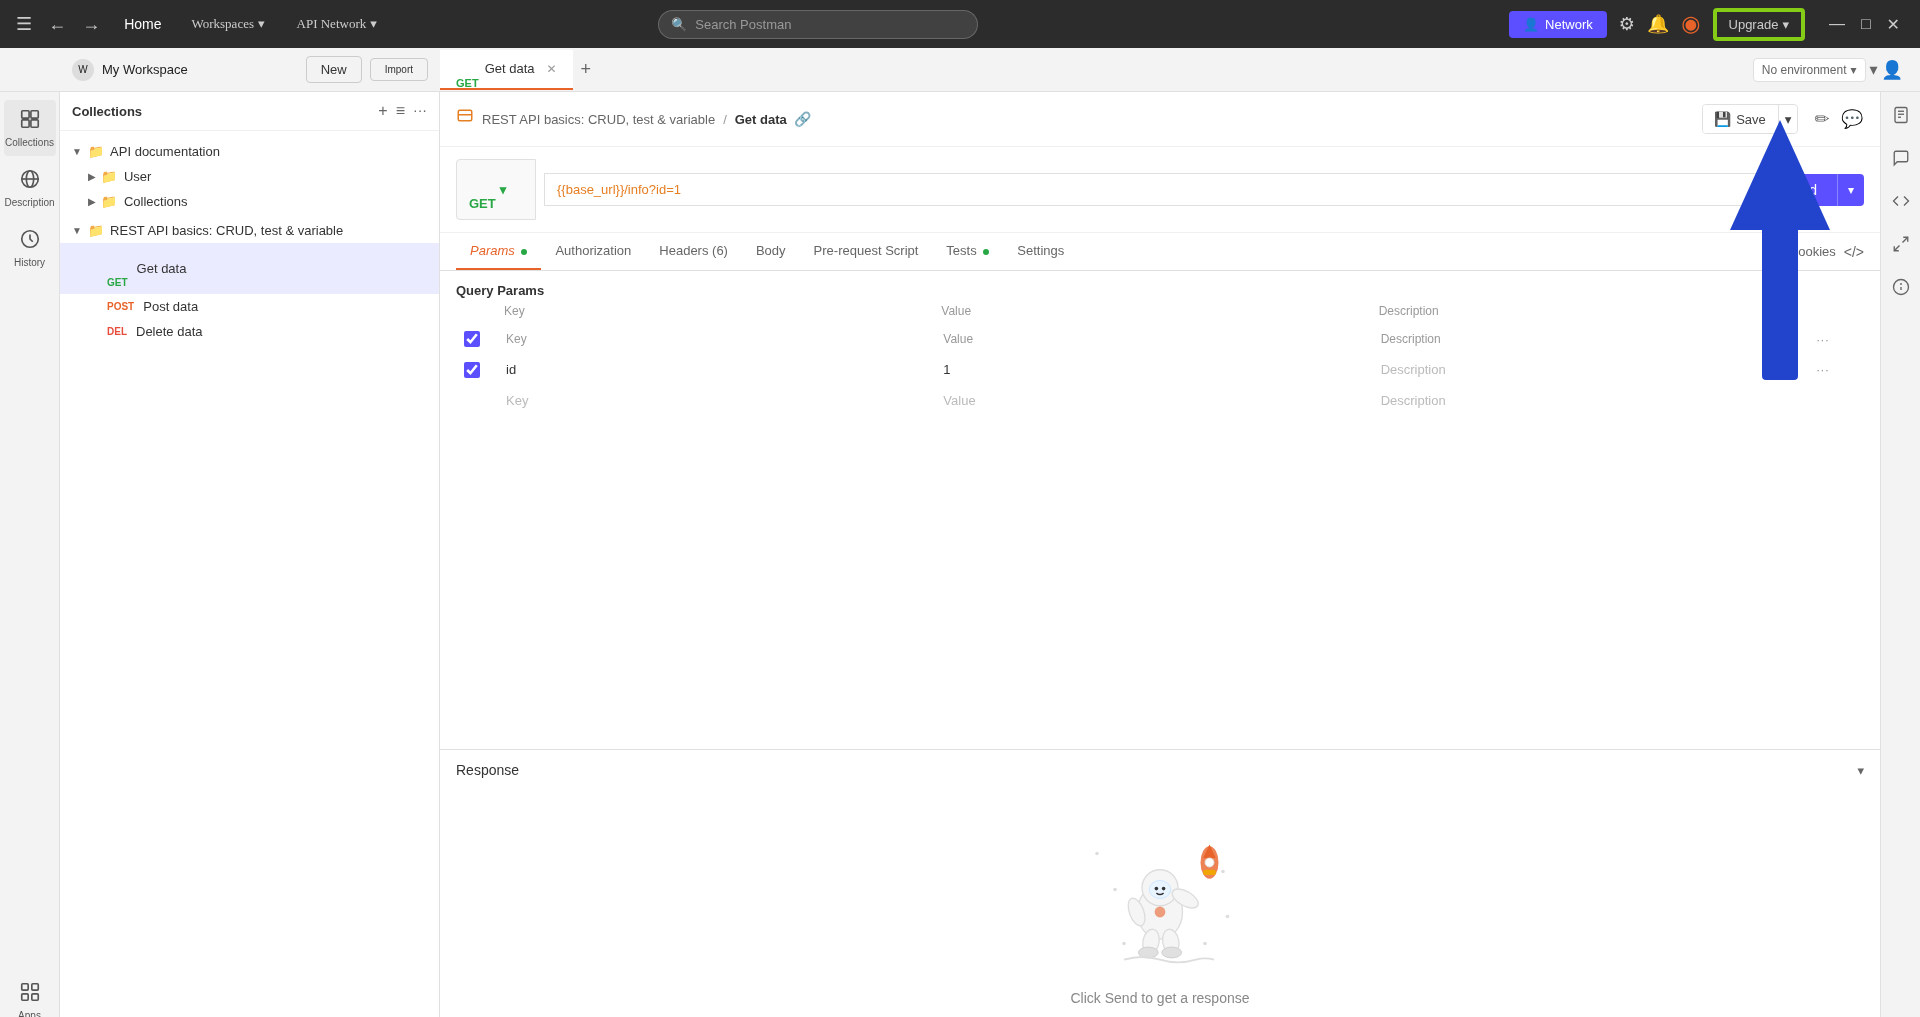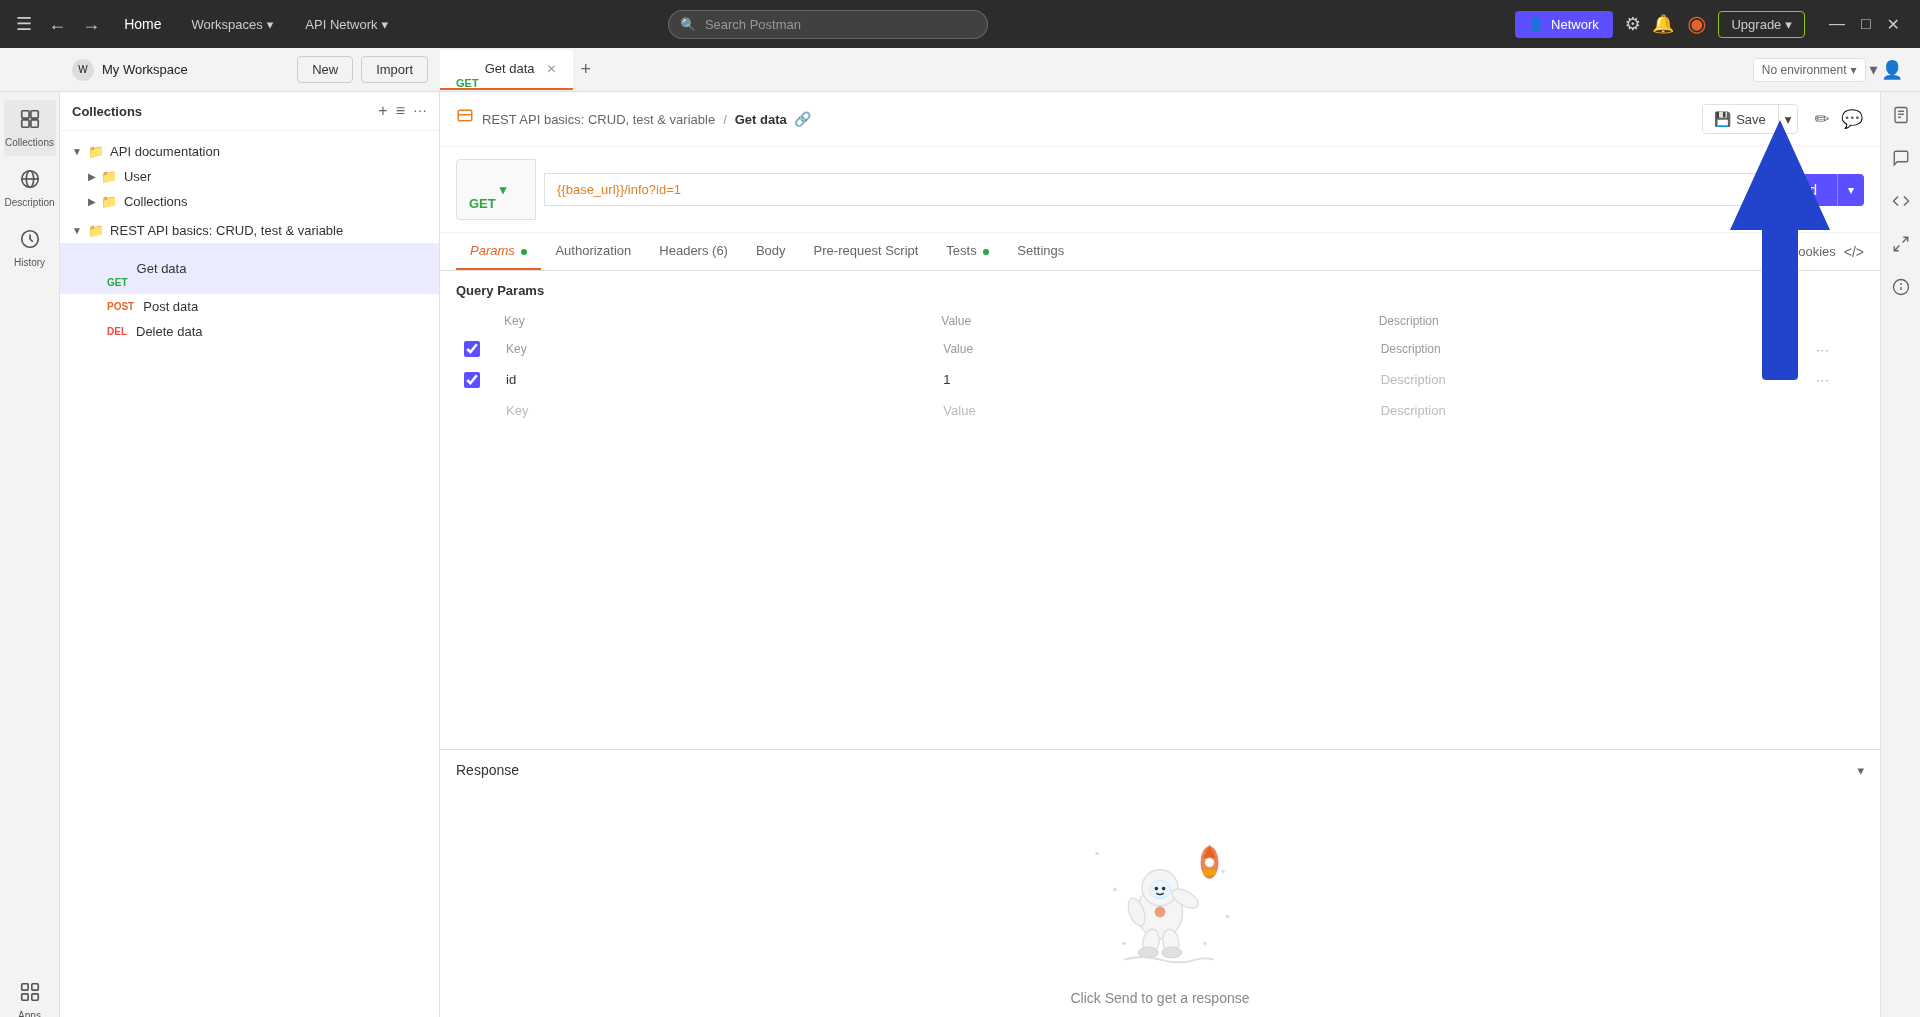--- a/index.html
+++ b/index.html
@@ -4,48 +4,48 @@
   <style>
     * { box-sizing: border-box; margin: 0; padding: 0; }
     body { font-family: -apple-system, BlinkMacSystemFont, 'Segoe UI', sans-serif; font-size: 13px; background: #fff; color: #212121; overflow: hidden; width: 1920px; height: 1017px; }
 
     
     .titlebar { display: flex; align-items: center; height: 48px; background: #2c2c2c; padding: 0 16px; gap: 12px; }
     .titlebar-menu-icon { color: #ccc; font-size: 18px; cursor: pointer; }
     .titlebar-nav { display: flex; gap: 8px; }
     .titlebar-nav button { background: none; border: none; color: #ccc; cursor: pointer; font-size: 18px; padding: 4px; }
     .titlebar-home { color: #fff; font-size: 14px; font-weight: 500; margin: 0 8px; }
-    .titlebar-workspaces, .titlebar-apinetwork { display: flex; align-items: center; gap: 4px; color: #ccc; font-size: 13px; cursor: pointer; padding: 6px 10px; border-radius: 4px; }
+    .titlebar-workspaces, .titlebar-apinetwork { display: flex; align-items: center; gap: 4px; color: #ccc; font-size: 13px; cursor: pointer; padding: 6px 10px; border-radius: 4px; font-family: Liberation Serif, serif; }
     .titlebar-search { flex: 1; max-width: 320px; margin: 0 auto; background: rgba(255,255,255,0.1); border: 1px solid rgba(255,255,255,0.2); border-radius: 20px; display: flex; align-items: center; padding: 6px 12px; gap: 8px; cursor: pointer; }
     .titlebar-search span { color: #999; font-size: 13px; }
     .titlebar-right { display: flex; align-items: center; gap: 12px; margin-left: auto; }
     .invite-btn { background: #5b4fff; color: #fff; border: none; border-radius: 4px; padding: 6px 14px; font-size: 13px; cursor: pointer; display: flex; align-items: center; gap: 6px; }
     .titlebar-icon { color: #ccc; font-size: 18px; cursor: pointer; }
-    .upgrade-btn { background: none; border: 1px solid #84cc16; color: #ccc; border-radius: 4px; padding: 5px 12px; font-size: 13px; cursor: pointer; display: flex; align-items: center; gap: 4px; }
+    .upgrade-btn { background: none; border: 4px solid #84cc16; color: #ccc; border-radius: 4px; padding: 5px 12px; font-size: 13px; cursor: pointer; display: flex; align-items: center; gap: 4px; }
     .window-controls { display: flex; gap: 8px; margin-left: 8px; }
     .window-controls span { color: #ccc; font-size: 16px; cursor: pointer; padding: 0 4px; }
 
     
     .main-layout { display: flex; height: calc(1017px - 48px - 32px); }
 
     
     .sidebar-icons { width: 60px; background: #f3f3f3; border-right: 1px solid #e0e0e0; display: flex; flex-direction: column; align-items: center; padding-top: 8px; gap: 4px; }
     .sidebar-icon-item { display: flex; flex-direction: column; align-items: center; padding: 8px 4px; cursor: pointer; border-radius: 4px; width: 52px; gap: 2px; }
     .sidebar-icon-item.active { background: #e8e8e8; }
     .sidebar-icon-item .icon-symbol { font-size: 20px; color: #555; }
     .sidebar-icon-item .icon-label { font-size: 10px; color: #555; text-align: center; }
 
     
     .collections-panel { width: 380px; background: #fff; border-right: 1px solid #e0e0e0; display: flex; flex-direction: column; }
     .panel-header { display: flex; align-items: center; padding: 10px 12px; gap: 8px; border-bottom: 1px solid #f0f0f0; }
     .panel-header-title { font-size: 13px; font-weight: 600; color: #333; flex: 1; }
     .panel-header-icons { display: flex; gap: 8px; }
     .panel-header-icons span { color: #666; cursor: pointer; font-size: 16px; }
     .new-btn { border: 1px solid #ccc; background: none; border-radius: 4px; padding: 5px 14px; font-size: 13px; cursor: pointer; color: #333; }
-    .import-btn { border: 1px solid #ccc; background: none; border-radius: 4px; padding: 5px 14px; font-size: 13px; cursor: pointer; color: #333; }
+    .import-btn { border: 1px solid #ccc; background: none; border-radius: 4px; padding: 5px 14px; font-size: 10px; cursor: pointer; color: #333; }
     .tab { display: flex; align-items: center; gap: 6px; padding: 0 16px; height: 40px; border-bottom: 2px solid transparent; cursor: pointer; font-size: 13px; color: #666; white-space: nowrap; }
     .tab.active { border-bottom: 2px solid #e8632a; color: #333; background: #fff; }
     .tab-method { font-size: 11px; font-weight: 600; color: #28a745; }
     .tab-add { color: #666; font-size: 18px; cursor: pointer; padding: 0 8px; }
     .tab-env-selector { margin-left: auto; display: flex; align-items: center; gap: 4px; }
     .env-select { border: 1px solid #e0e0e0; border-radius: 4px; padding: 4px 8px; font-size: 12px; color: #666; background: #fff; cursor: pointer; display: flex; align-items: center; gap: 4px; }
 
     
     .breadcrumb { display: flex; align-items: center; gap: 8px; padding: 12px 16px; border-bottom: 1px solid #f0f0f0; }
     .breadcrumb-actions { margin-left: auto; display: flex; gap: 8px; align-items: center; }
@@ -61,21 +61,21 @@
     .send-split { background: #5b4fff; color: #fff; border: none; border-left: 1px solid rgba(255,255,255,0.3); padding: 8px 10px; cursor: pointer; font-size: 12px; }
 
     
     .req-tabs { display: flex; align-items: center; padding: 0 16px; border-bottom: 1px solid #e0e0e0; gap: 0; }
     .req-tab { padding: 10px 14px; font-size: 13px; color: #666; cursor: pointer; border-bottom: 2px solid transparent; white-space: nowrap; }
     .req-tab.active { color: #e8632a; border-bottom: 2px solid #e8632a; font-style: italic; }
     .req-tab .dot { display: inline-block; width: 6px; height: 6px; background: #28a745; border-radius: 50%; margin-left: 3px; vertical-align: middle; }
 
     
     .params-section { padding: 12px 16px; flex: 1; overflow-y: auto; }
-    .params-title { font-size: 13px; font-weight: 600; color: #333; margin-bottom: 10px; }
+    .params-title { font-size: 13px; font-weight: 600; color: #333; }
     .params-table { width: 100%; }
     .params-table-header { display: grid; grid-template-columns: 32px 1fr 1fr 1fr 40px; gap: 8px; padding: 6px 8px; color: #999; font-size: 12px; font-weight: 500; }
     .params-row { display: grid; grid-template-columns: 32px 1fr 1fr 1fr 40px; gap: 8px; padding: 6px 8px; align-items: center; border-radius: 4px; }
     .params-checkbox { width: 16px; height: 16px; accent-color: #5b4fff; cursor: pointer; }
     .params-cell { font-size: 13px; color: #333; padding: 2px; }
     .params-cell.placeholder { color: #bbb; }
     .params-dots { color: #999; cursor: pointer; }
 
     
     .right-sidebar { width: 40px; background: #f3f3f3; border-left: 1px solid #e0e0e0; display: flex; flex-direction: column; align-items: center; padding-top: 8px; gap: 8px; }

